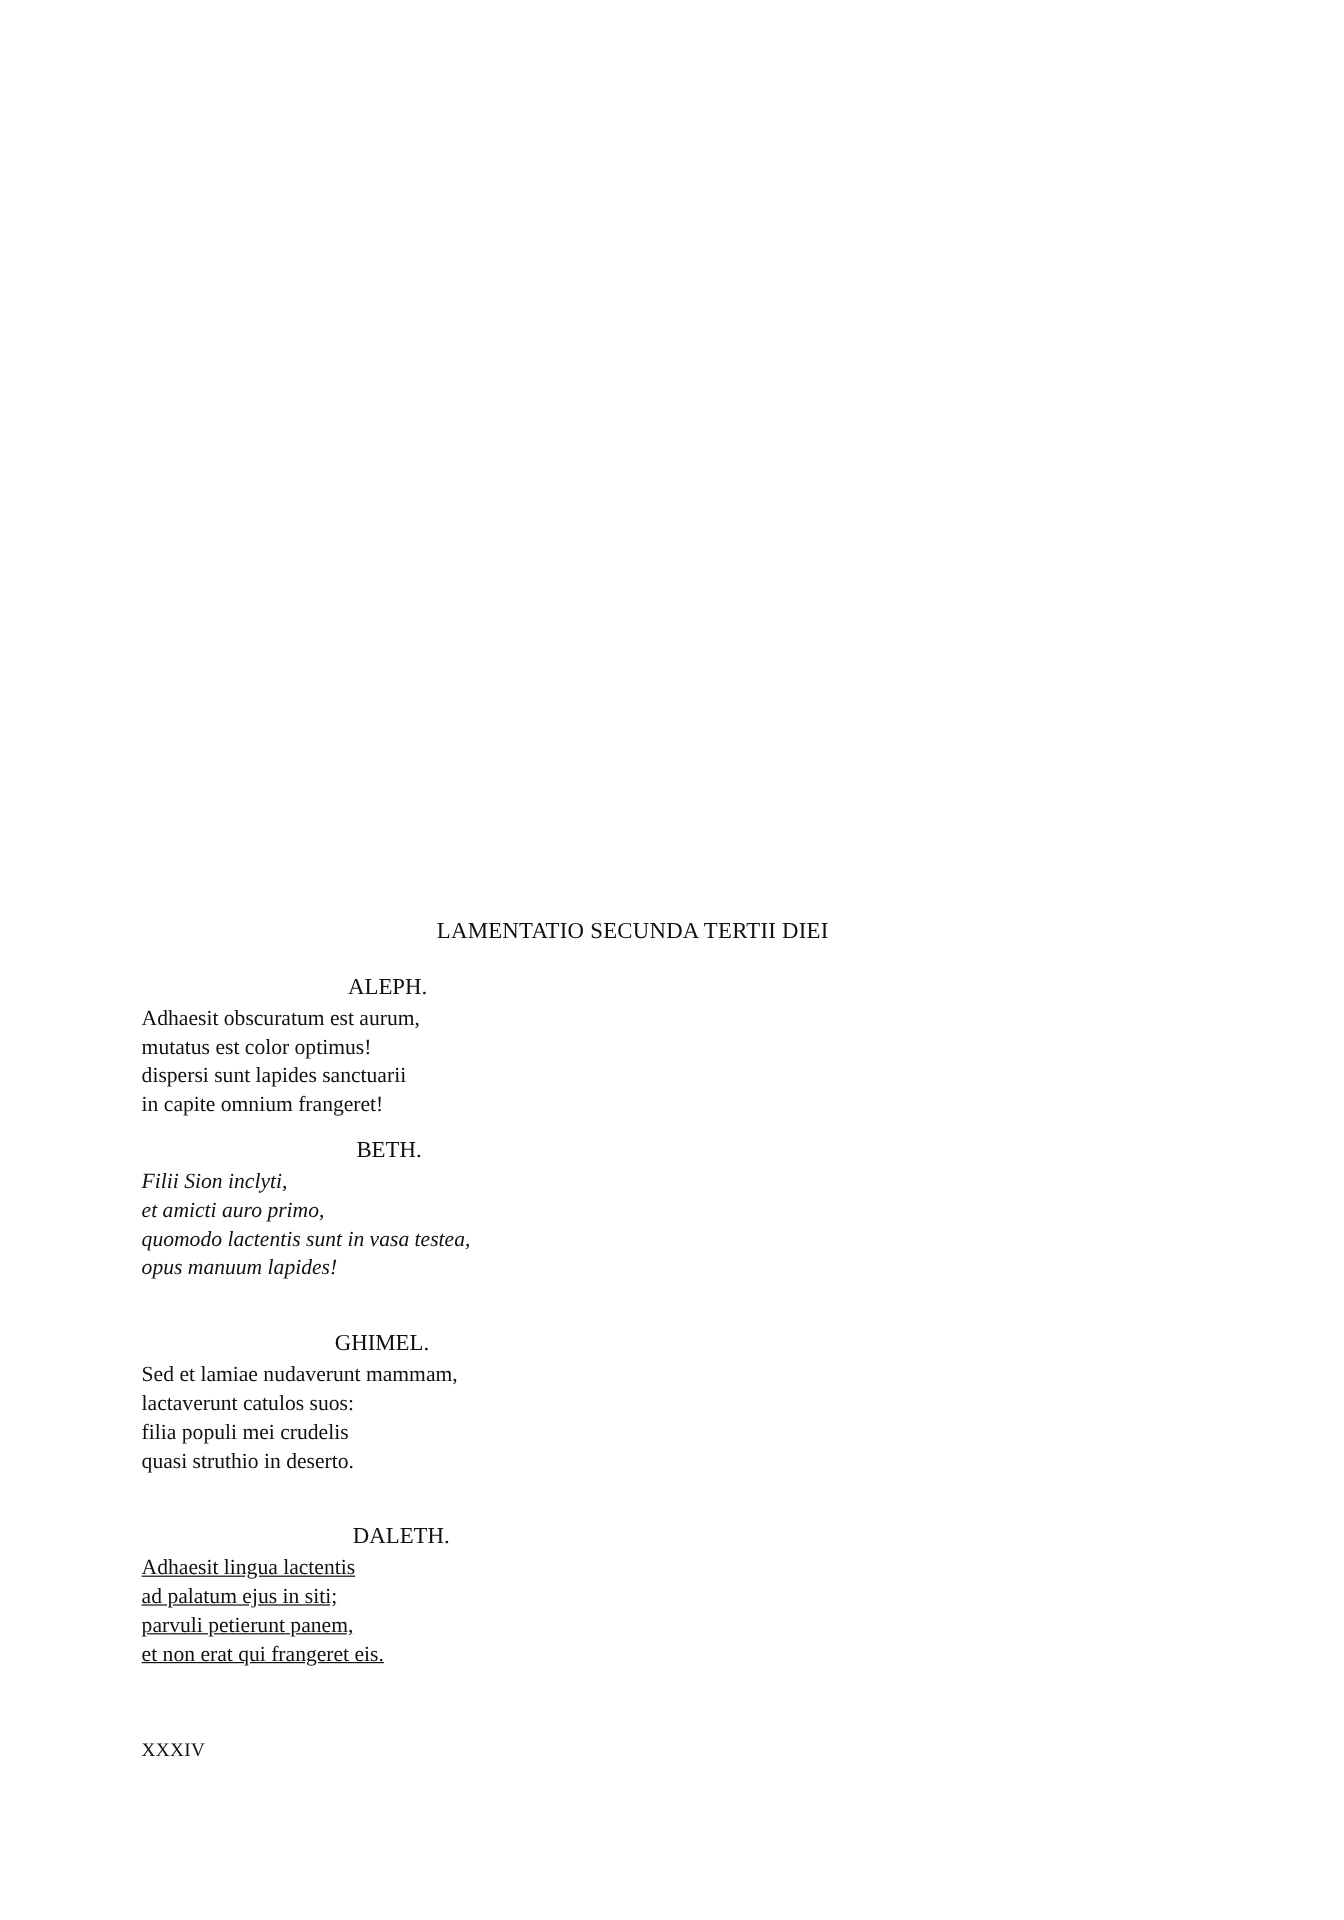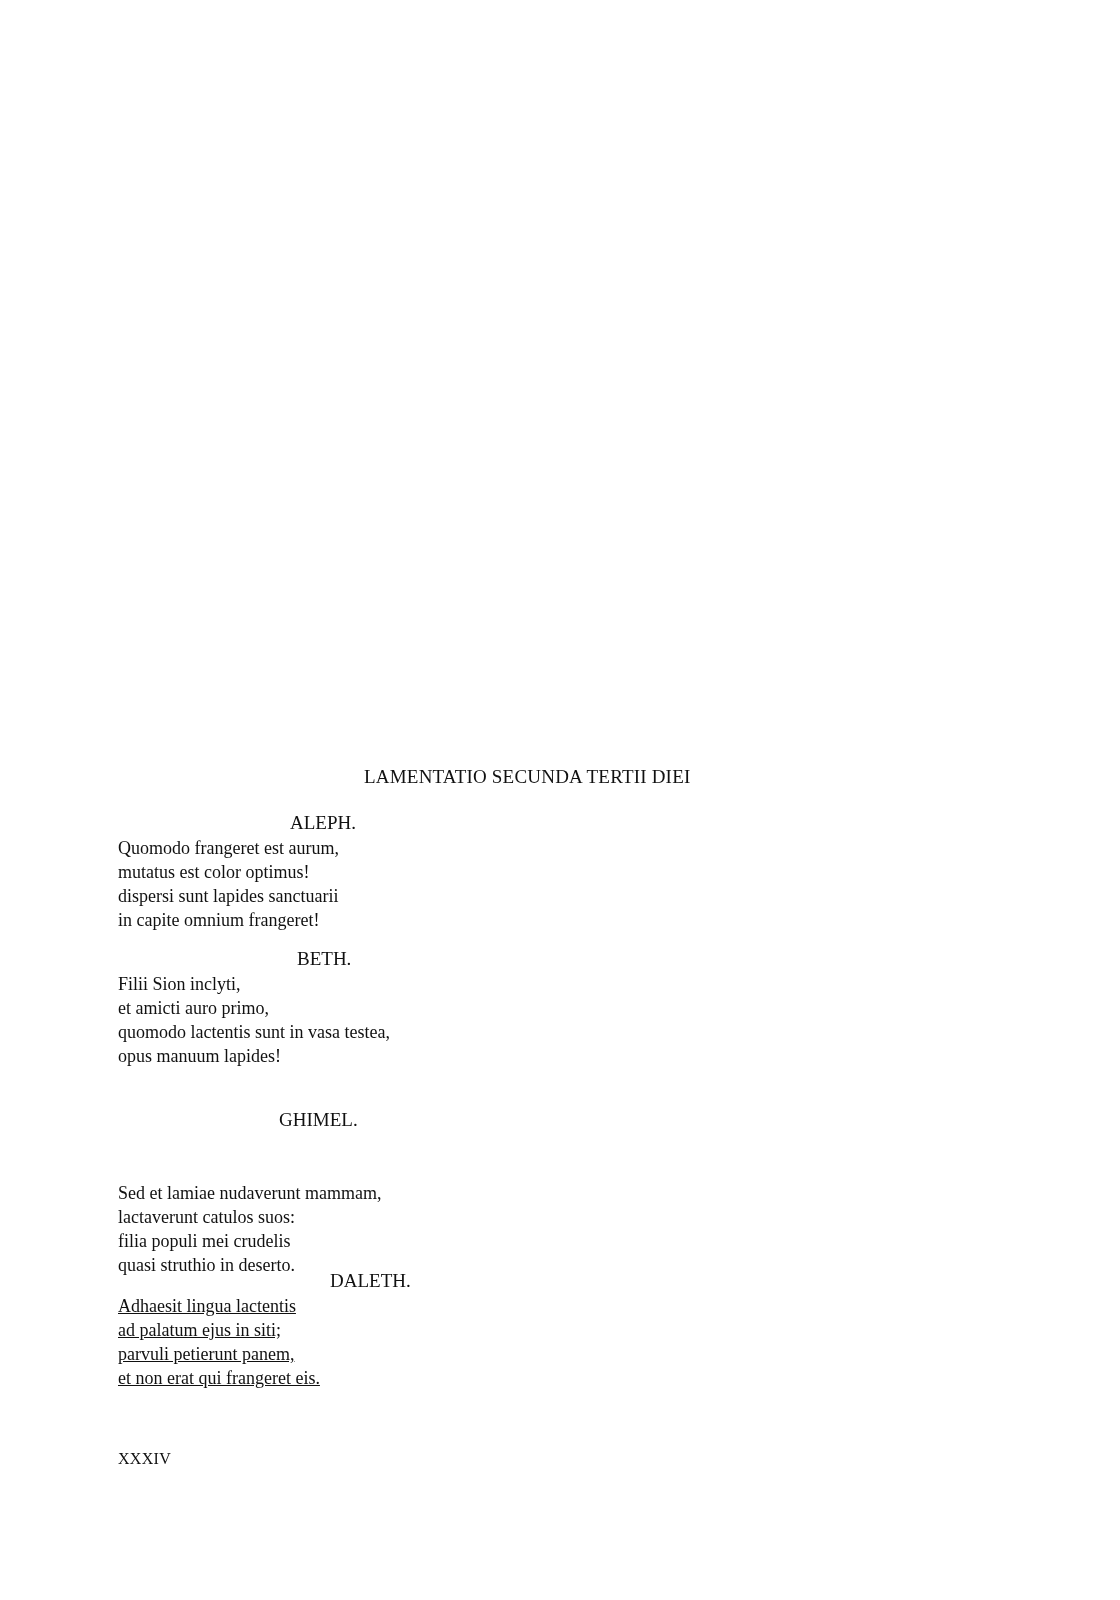--- a/index.html
+++ b/index.html
@@ -26,49 +26,49 @@
 </head>
 <body>
 
 <div class="title">
   <span style="margin-left:0px; position:absolute; left:364px; top:0;">LAMENTATIO SECUNDA TERTII DIEI</span>
 </div>
 
 <div class="stanza" style="top:812px;">
   <div class="heading" style="left:172px; top:0;">ALEPH.</div>
   <div class="lines" style="top:24px;">
-    <span class="line">Quomodo frangeret est aurum,</span>
+    <span class="line">Adhaesit obscuratum est aurum,</span>
     <span class="line">mutatus est color optimus!</span>
     <span class="line">dispersi sunt lapides sanctuarii</span>
     <span class="line">in capite omnium frangeret!</span>
   </div>
 </div>
 
 <div class="stanza" style="top:948px;">
   <div class="heading" style="left:179px; top:0;">BETH.</div>
-  <div class="lines" style="top:24px;">
+  <div class="lines" style="top:24px;font-style:italic;">
     <span class="line">Filii Sion inclyti,</span>
     <span class="line">et amicti auro primo,</span>
     <span class="line">quomodo lactentis sunt in vasa testea,</span>
     <span class="line">opus manuum lapides!</span>
   </div>
 </div>
 
 <div class="stanza" style="top:1109px;">
   <div class="heading" style="left:161px; top:0;">GHIMEL.</div>
-  <div class="lines" style="top:24px;margin-top:48px;">
+  <div class="lines" style="top:24px;">
     <span class="line">Sed et lamiae nudaverunt mammam,</span>
     <span class="line">lactaverunt catulos suos:</span>
     <span class="line">filia populi mei crudelis</span>
     <span class="line">quasi struthio in deserto.</span>
   </div>
 </div>
 
 <div class="stanza" style="top:1270px;">
-  <div class="heading" style="left:176px; top:0;margin-left:36px;">DALETH.</div>
+  <div class="heading" style="left:176px; top:0;">DALETH.</div>
   <div class="lines" style="top:24px;text-decoration:underline;">
     <span class="line">Adhaesit lingua lactentis</span>
     <span class="line">ad palatum ejus in siti;</span>
     <span class="line">parvuli petierunt panem,</span>
     <span class="line">et non erat qui frangeret eis.</span>
   </div>
 </div>
 
 <div class="page-number">XXXIV</div>
 

